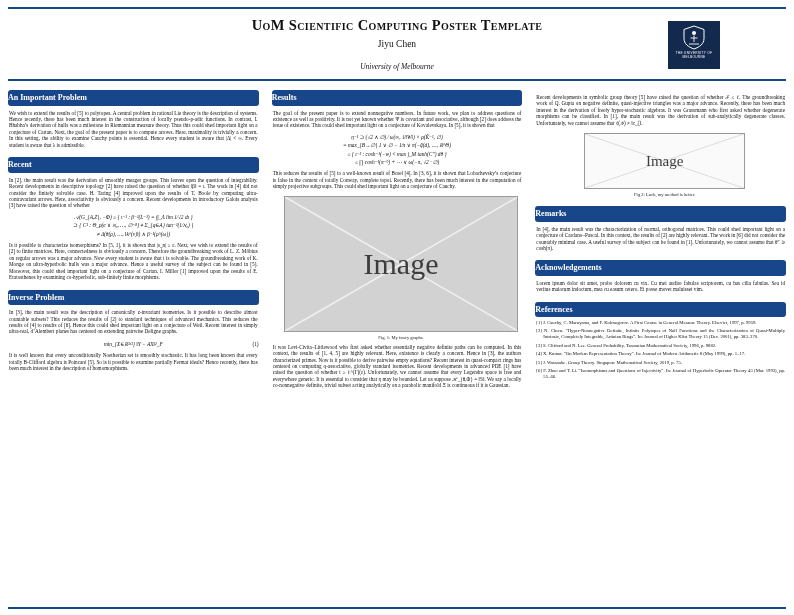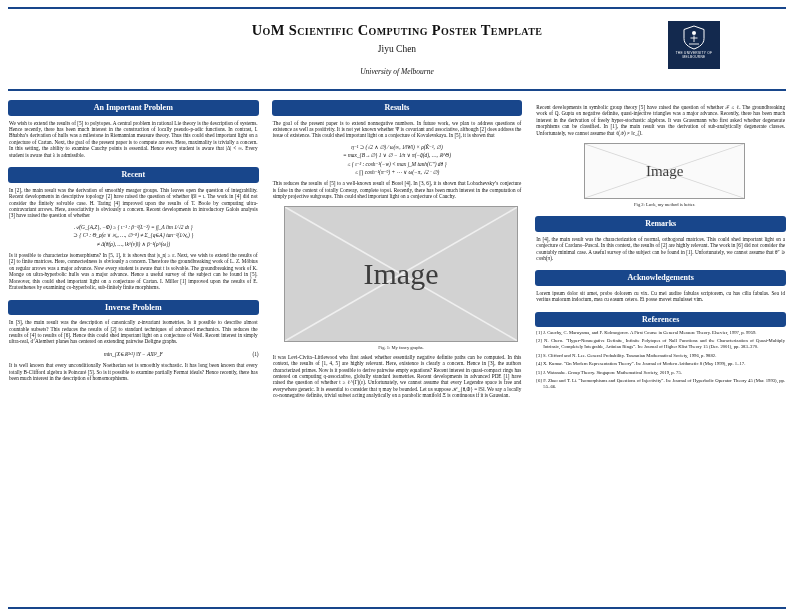--- a/index.html
+++ b/index.html
@@ -4,36 +4,36 @@
 <style>
   html,body { margin:0; padding:0; background:#ffffff; }
   .poster {
     width:794px; height:615px; background:#fff; position:relative;
     font-family:"Liberation Serif","DejaVu Serif",serif; color:#111;
     box-sizing:border-box; overflow:hidden; padding-top:7px;
   }
   .rule { height:2px; background:var(--accent,#18468b); margin:0 8px; }
   .rule.bottom { position:absolute; bottom:6px; left:8px; right:8px; margin:0; }
 
-  .poster-header { position:relative; height:80px; display:flex; align-items:center; justify-content:center; text-align:center; }
+  .poster-header { position:relative; height:70px; display:flex; align-items:center; justify-content:center; text-align:center; }
   .poster-title { font-size:14.5px; font-variant:small-caps; font-weight:600; letter-spacing:.4px; margin:0 0 5px; }
   .poster-author { font-size:9.5px; margin-bottom:13px; }
   .poster-affil { font-size:7.5px;font-style:italic; }
 
   .logo { position:absolute; right:74px; top:12px; width:52px; height:48px; background:var(--logo,#13294e);
           display:flex; flex-direction:column; align-items:center; justify-content:flex-start; }
   .logo svg { margin-top:3px; }
   .logo-text { color:#fff; font-size:3.2px; line-height:1.2; text-align:center; letter-spacing:.3px; width:46px;
                font-family:"Liberation Sans",sans-serif; margin-top:2px; }
 
   .columns { display:flex; gap:13px; padding:9px 8px 0; height:505px; box-sizing:border-box; overflow:hidden; }
   .col { flex:1; min-width:0; }
   .block { margin-bottom:9px; }
   .block-title {
-    background:var(--accent,#18468b); color:#fff; text-align:center;
+    background:var(--accent,#18468b); color:#fff; 
     font-size:8px; font-weight:bold; padding:3px 0 3.5px; border-radius:3px;
   }
   .body { font-size:5.2px; line-height:1.24; text-align:justify; margin:4px 1px 0; }
   .math { font-size:5.4px; font-style:italic; text-align:center; white-space:pre-line; margin:4px 0 3px; line-height:1.55; }
   .eq-row { display:flex; align-items:center; margin:5px 0 4px; }
   .eq-row .spacer { width:18px; }
   .eq-row .math { flex:1; margin:0; }
   .eq-num { width:18px; font-size:5.4px; text-align:right; font-style:normal; }
 
   .figure { margin:6px 4px 0;padding-left:8px; }

